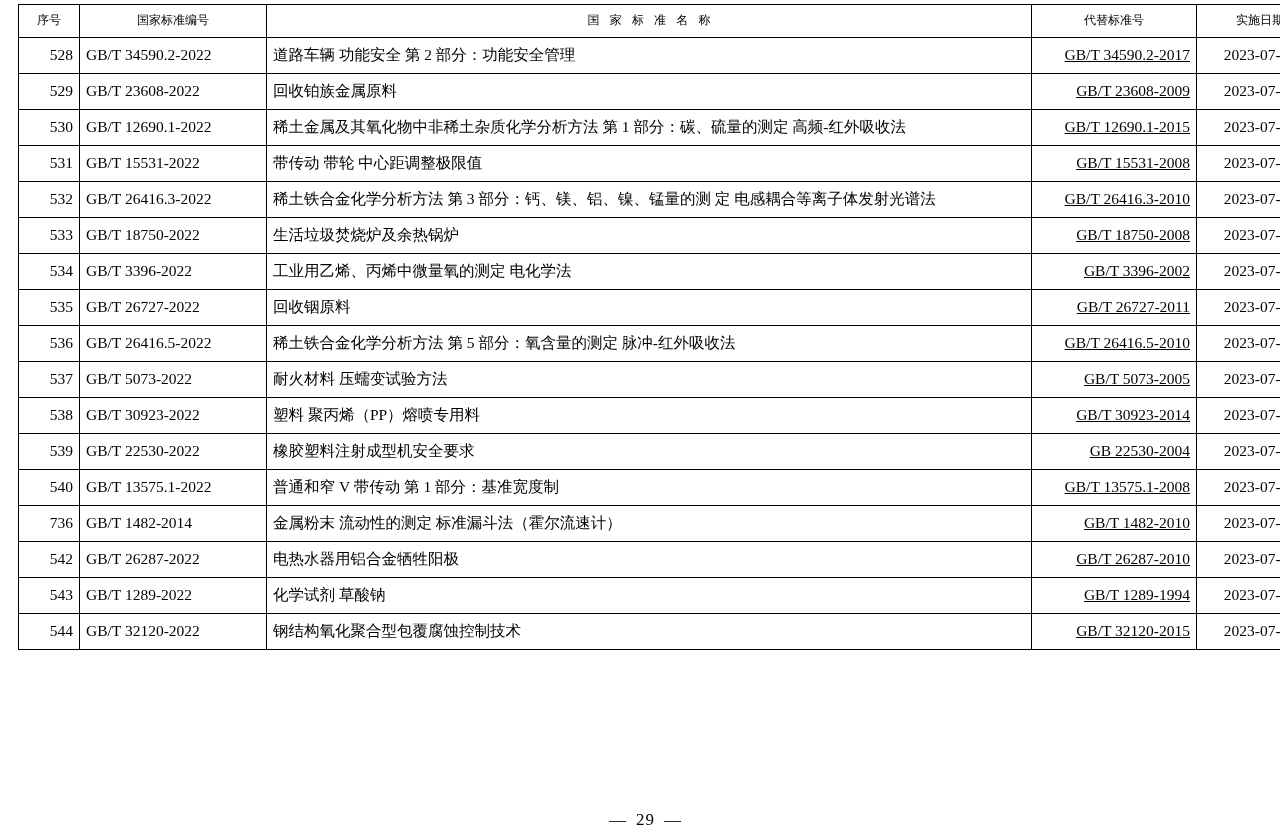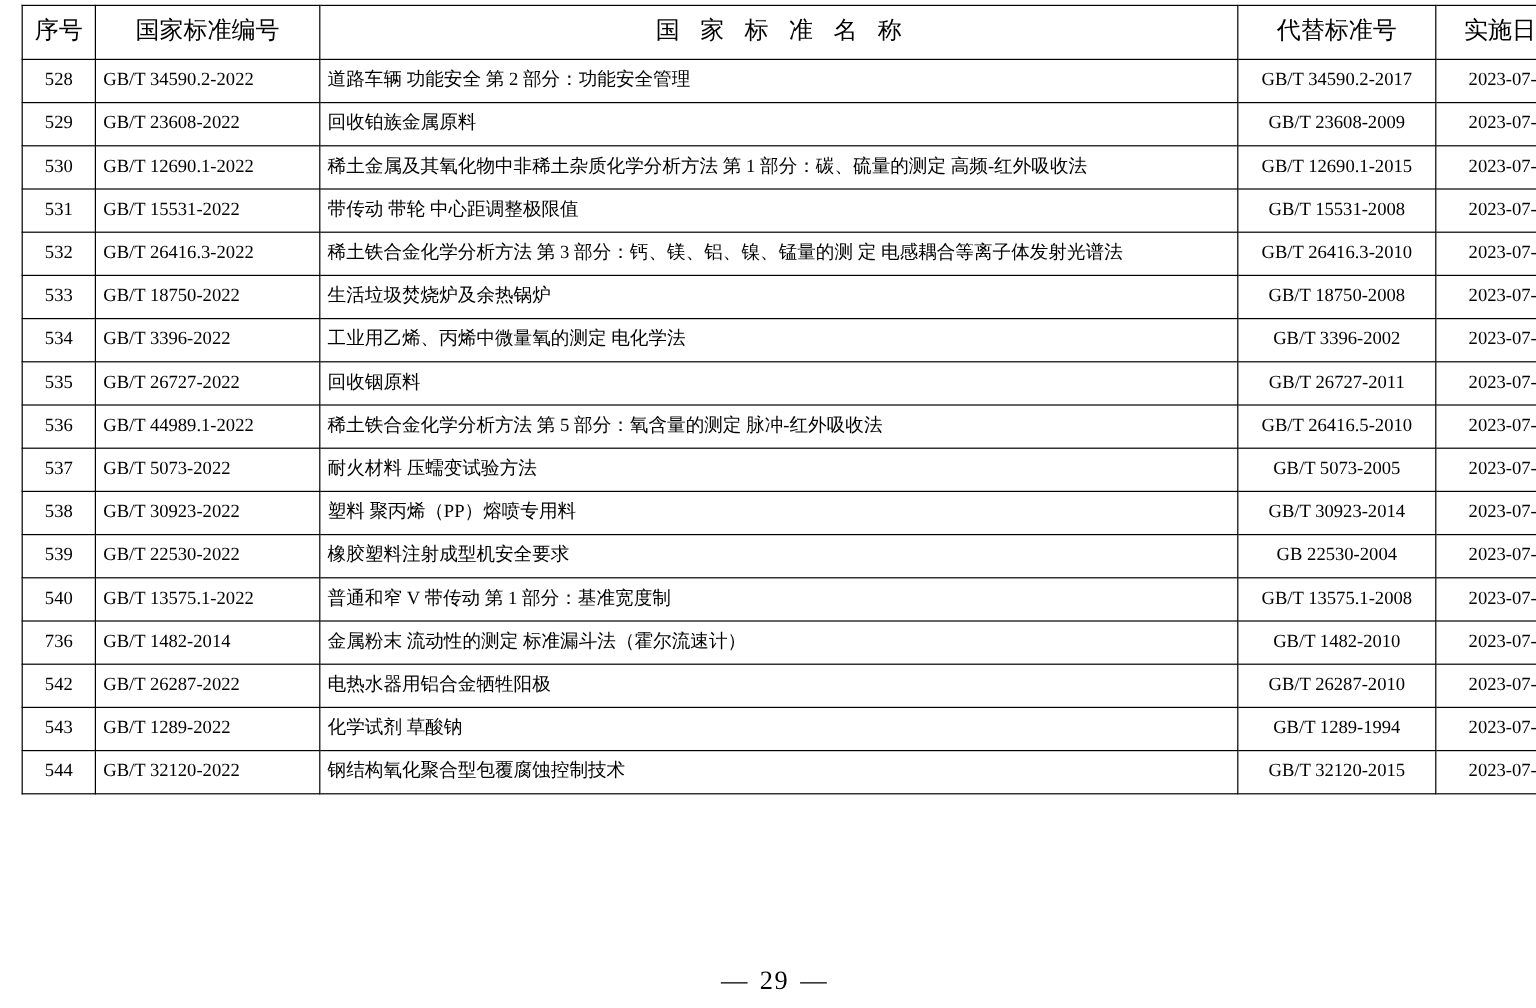--- a/index.html
+++ b/index.html
@@ -32,49 +32,49 @@
     border: 1px solid #000000;
     vertical-align: top;
     padding: 5px 6px 6px 6px;
     font-size: 15.5px;
     line-height: 1.55;
   }
   table.std-table thead th {
     text-align: center;
     font-weight: normal;
     padding: 6px 4px 7px 4px;
-    font-size: 20px;
+    font-size: 12px;
   }
   th.c-seq   { width: 52px; }
   th.c-code  { width: 178px; }
   th.c-name  { width: 756px; }
   th.c-repl  { width: 156px; }
   th.c-date  { width: 118px; }
 
   td.c-seq {
-    text-align: center;
+    text-align: right;
     padding-left: 2px;
     padding-right: 2px;
   }
   td.c-code { text-align: left; padding-left: 10px; }
   td.c-name { text-align: left; padding-left: 12px; margin-left: 24px; }
-  td.c-repl { text-align: center; padding-left: 8px; }
+  td.c-repl { text-align: right; padding-left: 8px; text-decoration: underline; }
   td.c-date { text-align: center; padding-left: 2px; padding-right: 2px; }
 
   .hdr-spaced {
     letter-spacing: 0.30em;
     padding-left: 0.30em;
   }
   .page-number {
     position: absolute;
     left: 11px;
     right: 0;
     bottom: 14px;
     text-align: center;
-    font-size: 22px;
+    font-size: 17px;
     letter-spacing: 0.06em;
   }
   .page-number .dash { padding: 0 9px; }
 </style>
 </head>
 <body>
 
 <div class="page">
 
   <table class="std-table">
@@ -139,21 +139,21 @@
       </tr>
       <tr>
         <td class="c-seq">535</td>
         <td class="c-code">GB/T 26727-2022</td>
         <td class="c-name">回收铟原料</td>
         <td class="c-repl">GB/T 26727-2011</td>
         <td class="c-date">2023-07-01</td>
       </tr>
       <tr>
         <td class="c-seq">536</td>
-        <td class="c-code">GB/T 44989.1-2022</td>
+        <td class="c-code">GB/T 26416.5-2022</td>
         <td class="c-name">稀土铁合金化学分析方法 第 5 部分：氧含量的测定 脉冲-红外吸收法</td>
         <td class="c-repl">GB/T 26416.5-2010</td>
         <td class="c-date">2023-07-01</td>
       </tr>
       <tr>
         <td class="c-seq">537</td>
         <td class="c-code">GB/T 5073-2022</td>
         <td class="c-name">耐火材料 压蠕变试验方法</td>
         <td class="c-repl">GB/T 5073-2005</td>
         <td class="c-date">2023-07-01</td>

